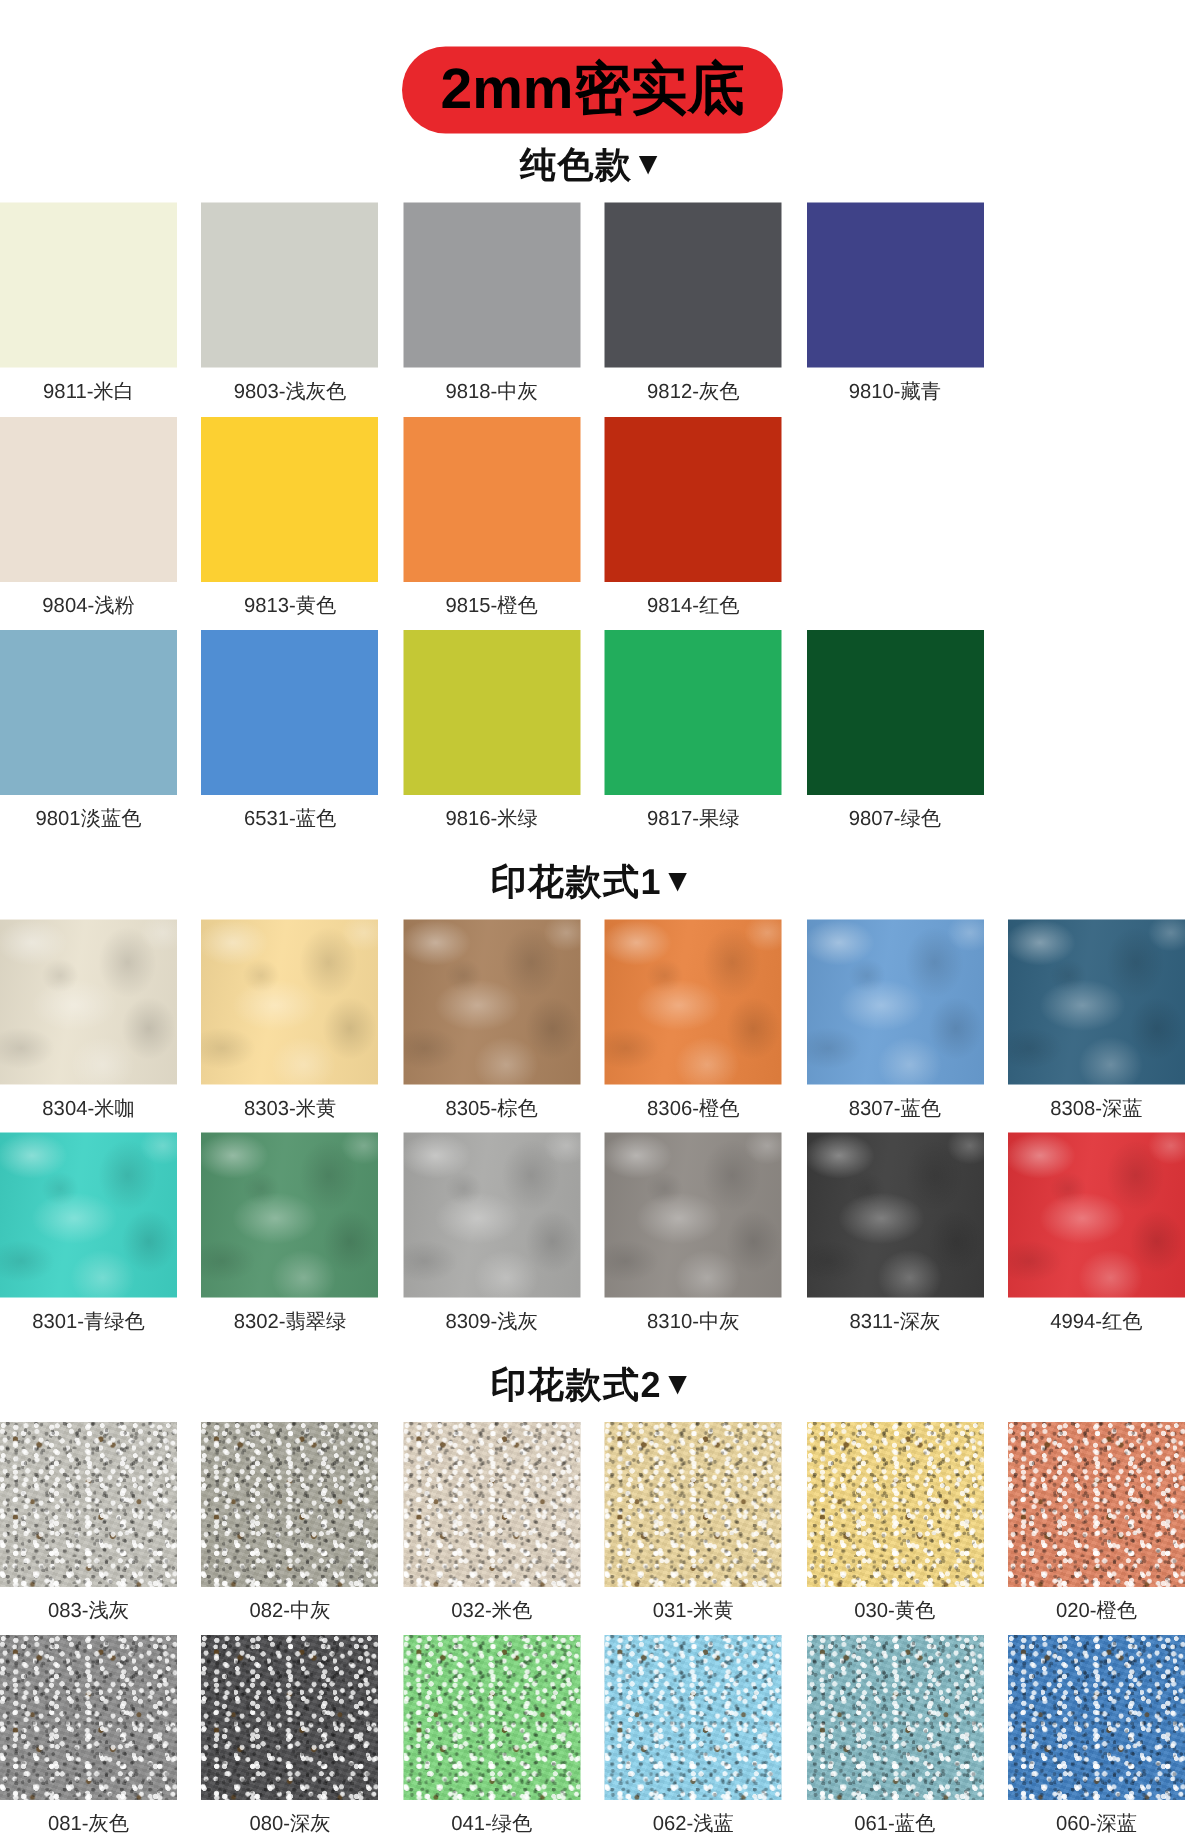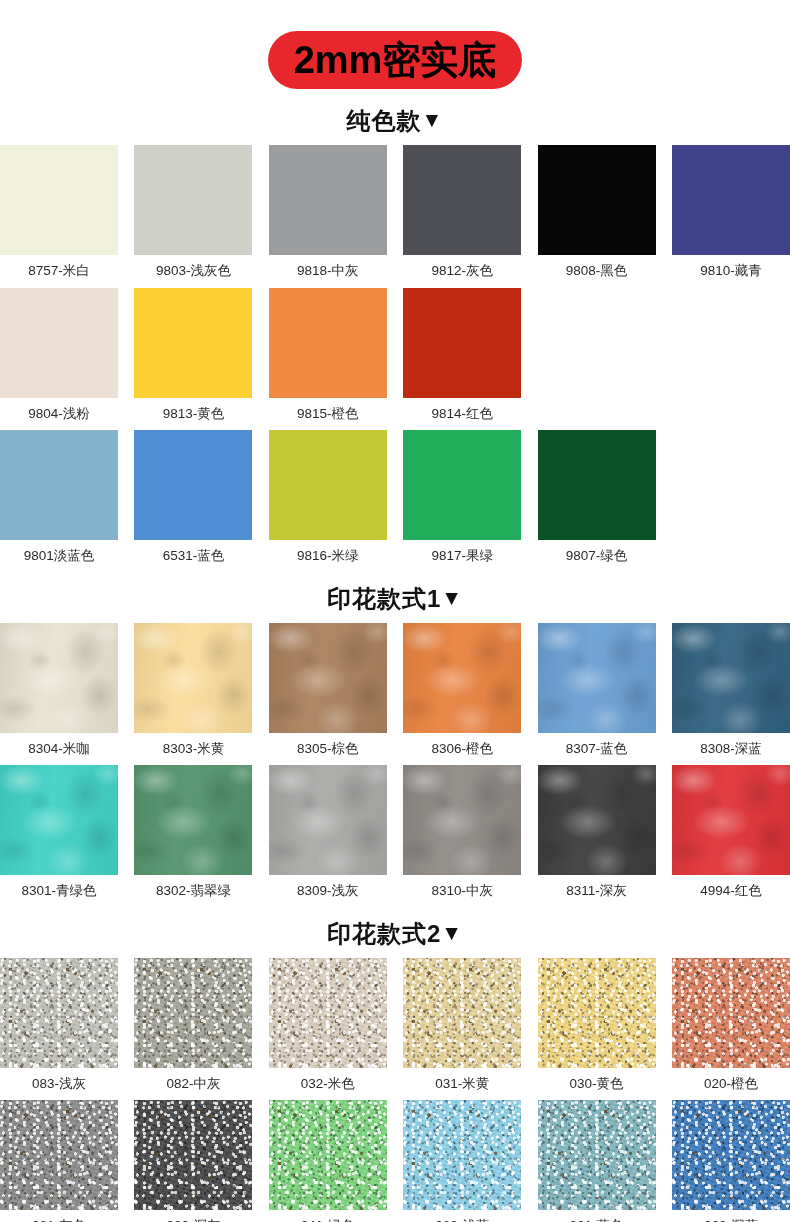--- a/index.html
+++ b/index.html
@@ -37,21 +37,21 @@
   
   .section-head{
     width:100%;
     text-align:center;
     font-size:24px;
     font-weight:bold;
     color:#111111;
     letter-spacing:1px;
     line-height:1;
   }
-  .sh-1{margin-top:20px;margin-bottom:12px;}
+  .sh-1{margin-top:10px;margin-bottom:12px;}
   .sh-2{margin-top:14px;margin-bottom:12px;}
   .section-head .caret{font-size:21px;display:inline-block;vertical-align:2px;}
 
   
   .grid{
     display:grid;
     grid-template-columns:repeat(6,118px);
     justify-content:space-between;
     column-gap:16px;
     row-gap:0px;
@@ -152,39 +152,35 @@
 
   <div class="banner-wrap">
     <div class="banner" style="background: rgb(232, 39, 44); color: #000000;">2mm密实底</div>
   </div>
 
   <div id="sections-root">
       <div class="section-head sh-1"><span>纯色款</span><span class="caret">▼</span></div>
       <div class="grid">
         <div class="cell">
           <div class="swatch" style="background-color: rgb(241, 242, 218);"></div>
-          <span class="caption">8757-米白</span>
+          <span class="caption">9811-米白</span>
         </div>
         <div class="cell">
           <div class="swatch" style="background-color: rgb(207, 208, 200);"></div>
           <span class="caption">9803-浅灰色</span>
         </div>
         <div class="cell">
           <div class="swatch" style="background-color: rgb(155, 156, 158);"></div>
           <span class="caption">9818-中灰</span>
         </div>
         <div class="cell">
           <div class="swatch" style="background-color: rgb(79, 80, 85);"></div>
           <span class="caption">9812-灰色</span>
         </div>
         <div class="cell">
-          <div class="swatch" style="background-color: rgb(6, 6, 6);"></div>
-          <span class="caption">9808-黑色</span>
-        </div>
-        <div class="cell">
           <div class="swatch" style="background-color: rgb(63, 66, 136);"></div>
           <span class="caption">9810-藏青</span>
         </div>
       </div>
       <div class="grid">
         <div class="cell">
           <div class="swatch" style="background-color: rgb(235, 224, 211);"></div>
           <span class="caption">9804-浅粉</span>
         </div>
         <div class="cell">

